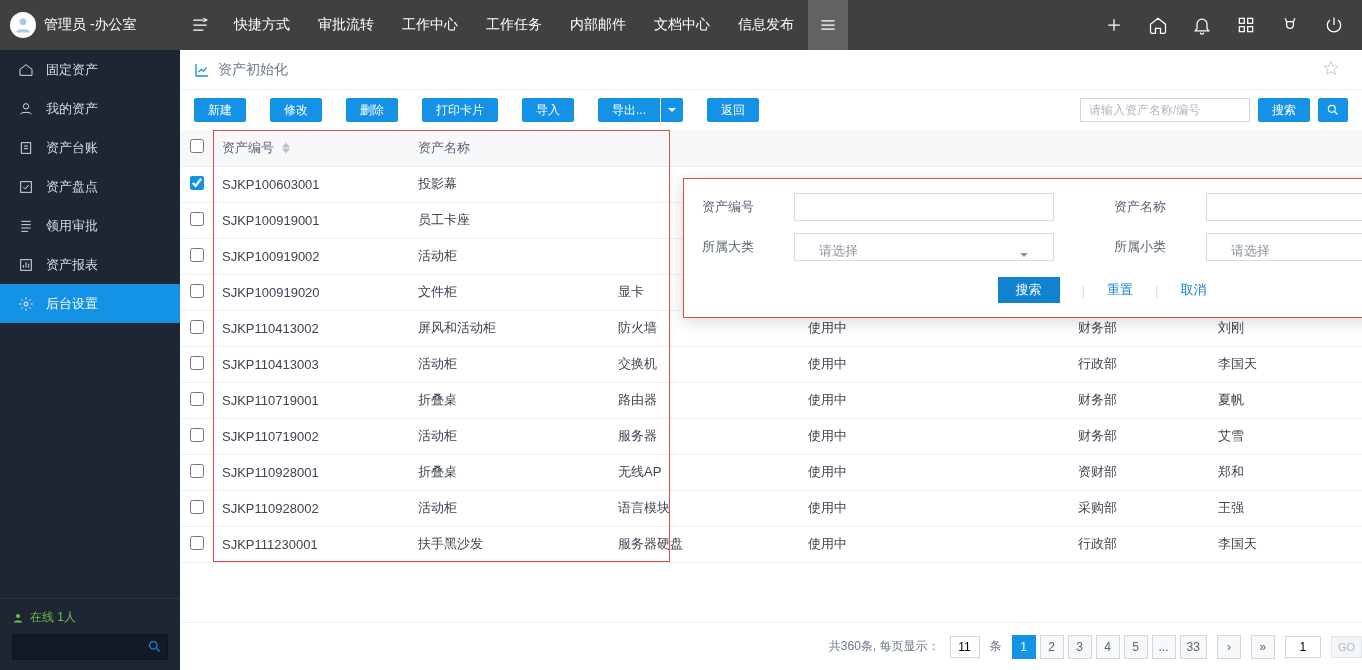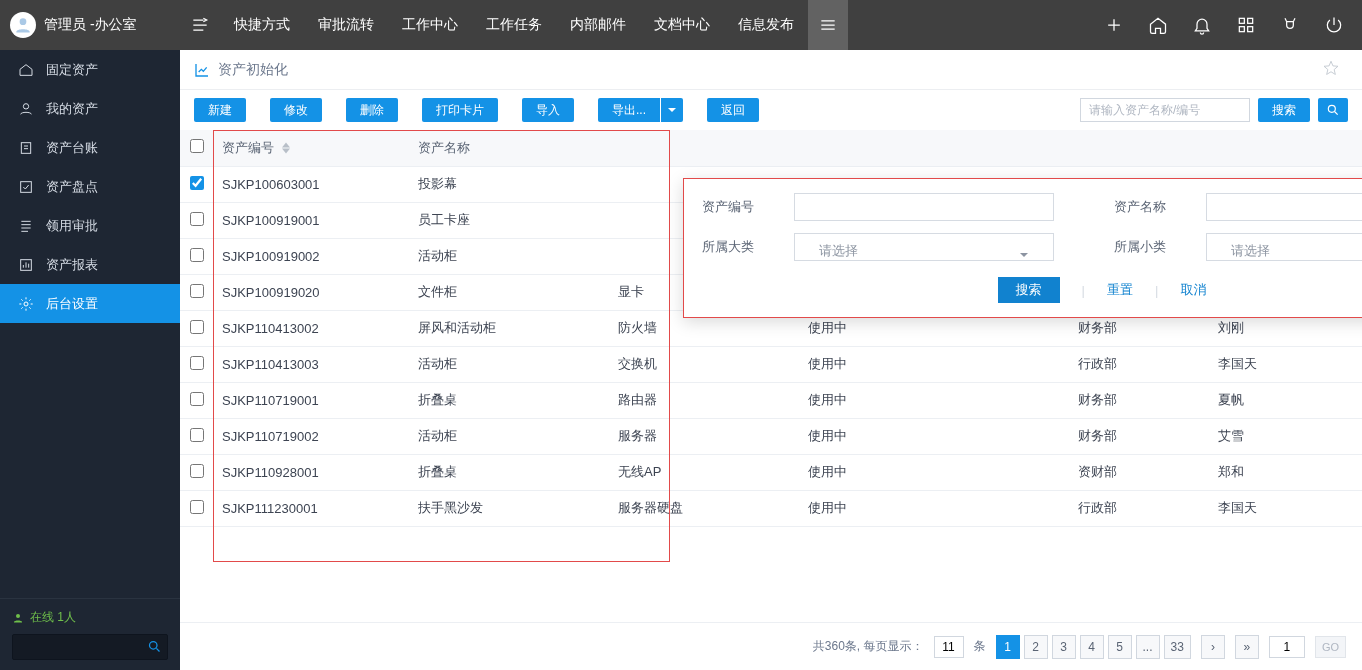--- a/index.html
+++ b/index.html
@@ -77,21 +77,21 @@
 .pop-input { flex: 1; height: 28px; border: 1px solid #d6dbe2; padding: 0 8px; font-size: 13px; outline: none; max-width: 260px;}
 .pop-select { flex: 1; height: 28px; border: 1px solid #d6dbe2; padding: 0 24px; font-size: 13px; display: flex; align-items: flex-end; justify-content: space-between; color: #8c94a1; max-width: 260px; cursor: pointer;}
 .pop-select svg { width: 10px; height: 10px; fill: #8c94a1;}
 .pop-gap { width: 36px;}
 .pop-actions { display: flex; justify-content: center; align-items: center; gap: 22px; padding-top: 4px; padding-bottom: 6px;}
 .pop-actions .sep { color: #d6dbe2; }
 .pop-primary { height: 26px; padding: 0 18px; background: #1182cf; color: #fff; border: none; cursor: pointer; font-size: 13px;}
 .pop-link { color: #1182cf; cursor: pointer; font-size: 13px;}
 
 
-.pager { height: 48px; display: flex; align-items: center; justify-content: flex-end; padding: 0 16px; gap: 10px; border-top: 1px solid #eceff3; font-size: 12px; color: #6b778c;}
+.pager { height: 48px; display: flex; align-items: center; justify-content: flex-end; padding: 0 0; gap: 10px; border-top: 1px solid #eceff3; font-size: 12px; color: #6b778c;}
 .page-size-input { width: 30px; height: 22px; border: 1px solid #d1d7df; text-align: center; font-size: 12px;}
 .page-btn { min-width: 24px; height: 24px; border: 1px solid #d1d7df; background: #f7f8fa; display: flex; align-items: center; justify-content: center; cursor: pointer; font-size: 12px; color: #5a6474; padding: 0 6px;}
 .page-btn.active { background: #1492e6; border-color: #1492e6; color: #fff;}
 .page-go-input { width: 36px; height: 22px; border: 1px solid #d1d7df; text-align: center; font-size: 12px;}
 .go-btn { height: 22px; padding: 0 6px; background: #f3f5f8; border: 1px solid #e1e5ea; color: #b0b7c2; font-size: 11px;}
 </style>
 </head>
 <body>
 
 <div class="app">
@@ -380,20 +380,29 @@
                 <td class="col-chk"><input type="checkbox" style=""></td>
                 <td>SJKP110928001</td>
                 <td>折叠桌</td>
                 <td>无线AP</td>
                 <td>使用中</td>
                 <td>资财部</td>
                 <td>郑和</td>
               </tr>
               <tr>
                 <td class="col-chk"><input type="checkbox" style=""></td>
+                <td>SJKP110928002</td>
+                <td>活动柜</td>
+                <td>语言模块</td>
+                <td>使用中</td>
+                <td>采购部</td>
+                <td>王强</td>
+              </tr>
+              <tr>
+                <td class="col-chk"><input type="checkbox" style=""></td>
                 <td>SJKP111230001</td>
                 <td>扶手黑沙发</td>
                 <td>服务器硬盘</td>
                 <td>使用中</td>
                 <td>行政部</td>
                 <td>李国天</td>
               </tr>
             </tbody>
         </table>
         <div class="red-box" style="top:0; left:33px; width:457px; height:432px;"></div>

